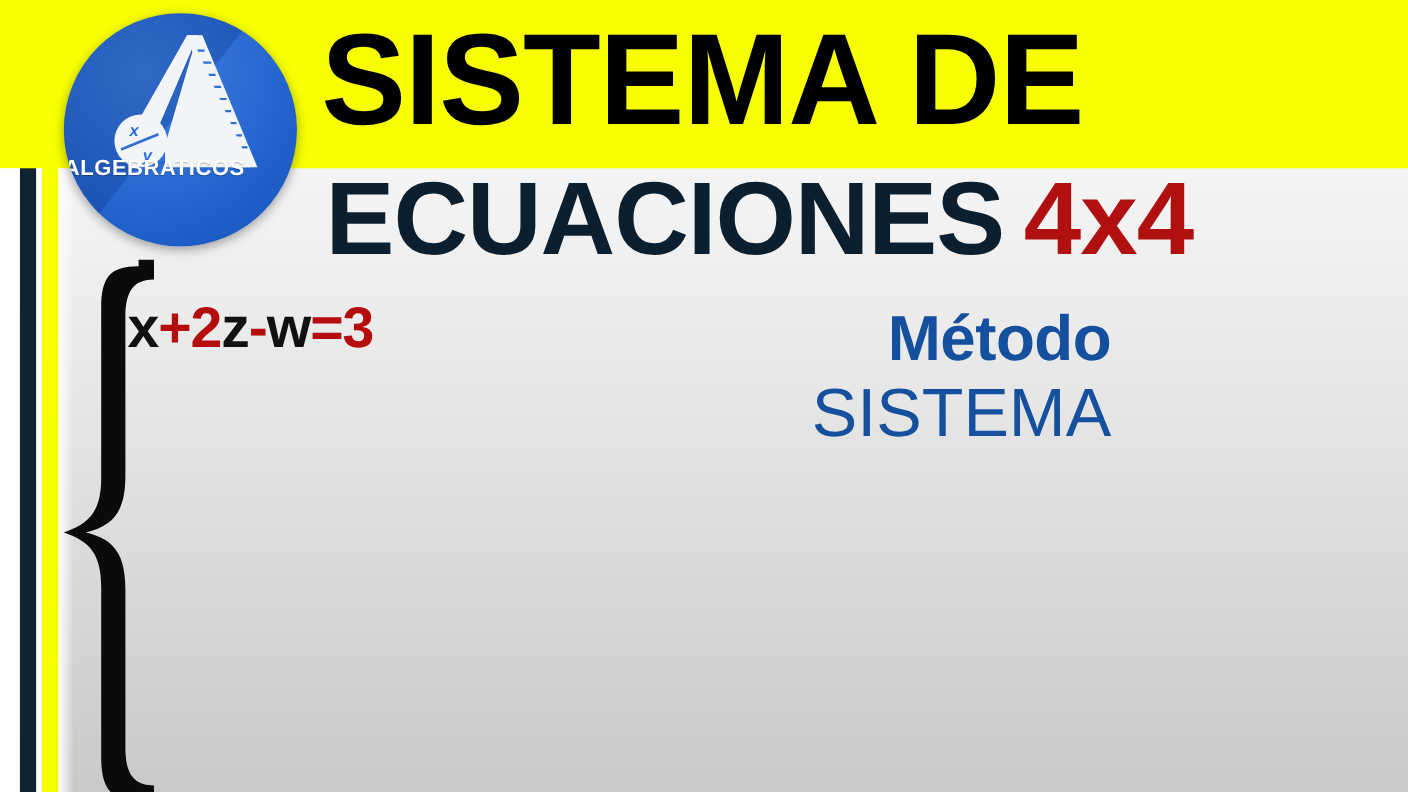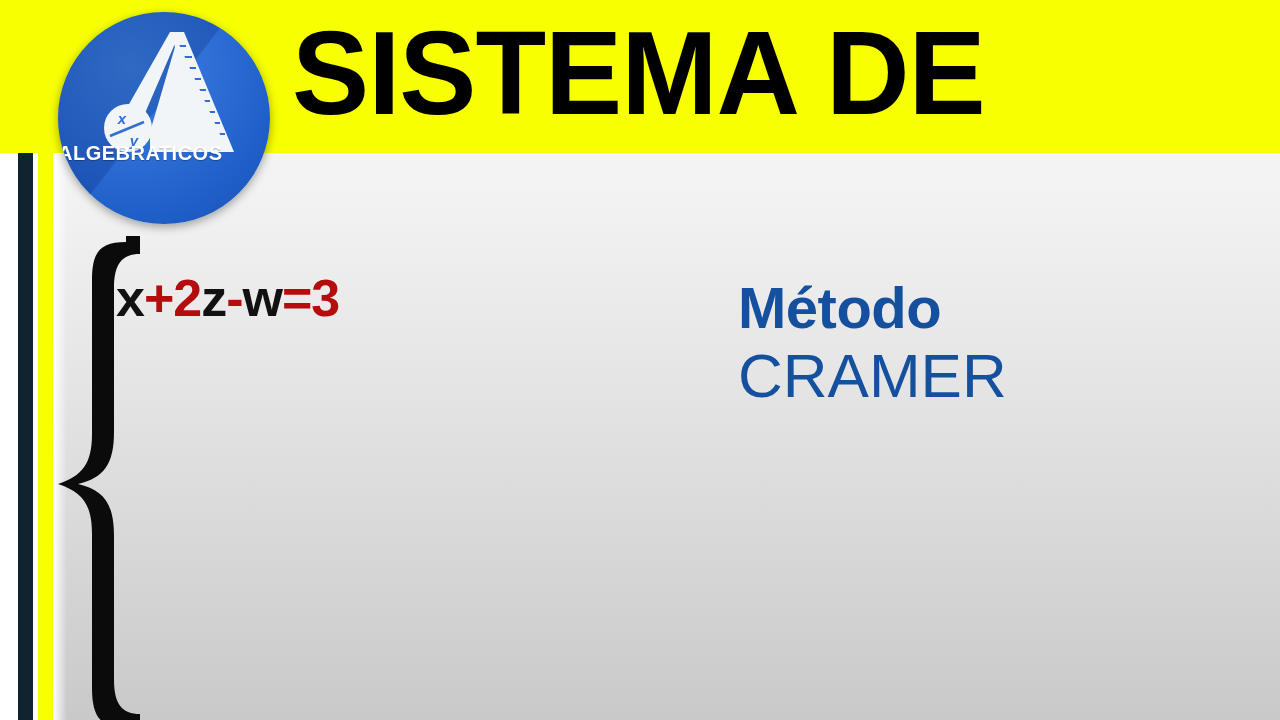--- a/index.html
+++ b/index.html
@@ -164,20 +164,21 @@
   .eq .k { color: #111111; }
 
   
   .method {
     position: absolute;
     left: 738px;
     top: 276px;
     line-height: 1.12;
     color: #15509f;
     white-space: nowrap;
+    text-align: right;
   }
   .method .m1 {
     display: block;
     font-size: 58px;
     font-weight: bold;
     letter-spacing: -0.5px;
   }
   .method .m2 {
     display: block;
     font-size: 62px;
@@ -222,20 +223,23 @@
 
       <circle cx="70" cy="116" r="24" fill="#f2f5f8"></circle>
       <text x="64" y="112" font-family="Liberation Sans, sans-serif" font-size="15" font-style="italic" font-weight="bold" fill="#2f6fd6" text-anchor="middle">x</text>
       <line x1="52" y1="124" x2="86" y2="110" stroke="#2f6fd6" stroke-width="2.5"></line>
       <text x="76" y="134" font-family="Liberation Sans, sans-serif" font-size="15" font-style="italic" font-weight="bold" fill="#2f6fd6" text-anchor="middle">y</text>
     </svg>
     <div class="logo-word">ALGEBRATICOS</div>
   </div>
 
   <div class="title-line1">SISTEMA DE</div>
+  <div class="title-line2">
+    <span>ECUACIONES</span><span class="size-tag">4x4</span>
+  </div>
 
   <svg class="brace" viewBox="0 0 92 500" preserveAspectRatio="none">
     <path d="M78,6
              C52,6 44,16 44,44
              L44,198
              C44,228 34,240 10,248
              C34,256 44,268 44,298
              L44,452
              C44,480 52,492 78,492
              L78,500
@@ -250,16 +254,16 @@
              L92,0
              L78,0 Z" fill="#0b0b0b"></path>
   </svg>
 
   <div class="equations">
     <div class="eq"><span class="k">x</span><span class="r">+2</span><span class="k">z</span><span class="r">-</span><span class="k">w</span><span class="r">=3</span></div>
   </div>
 
   <div class="method">
     <span class="m1">Método</span>
-    <span class="m2">CRAMER</span>
+    <span class="m2">SISTEMA</span>
   </div>
 
 </div>
 
 </body></html>

